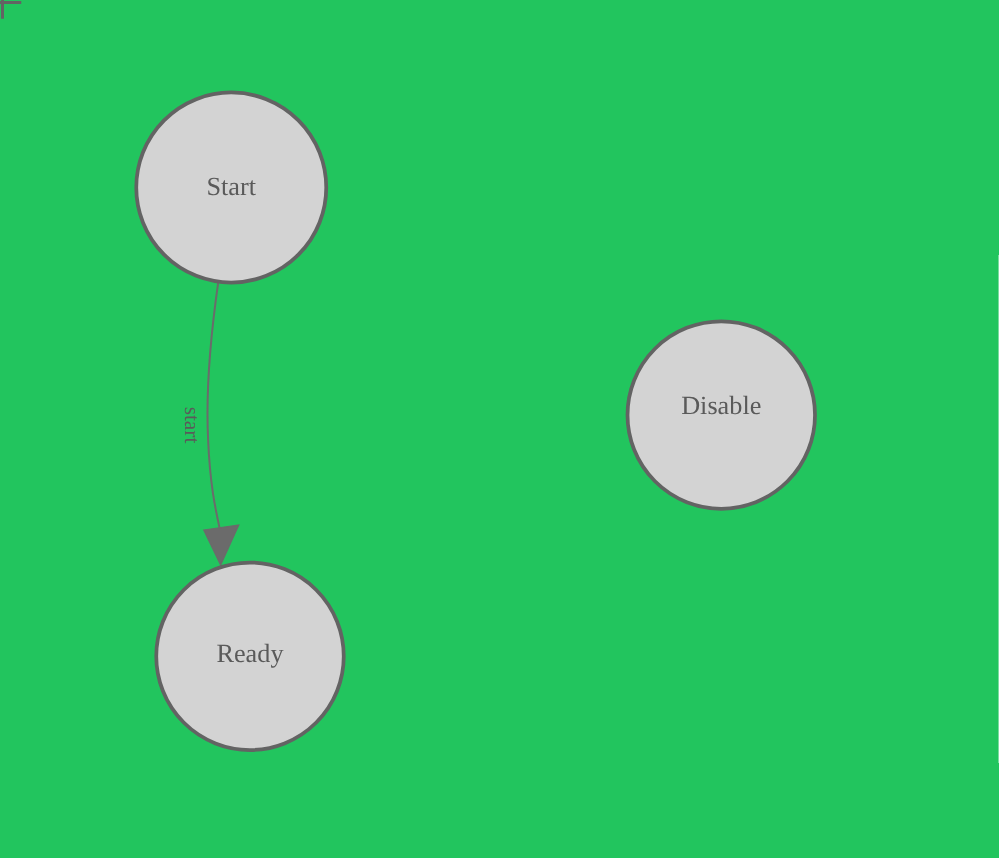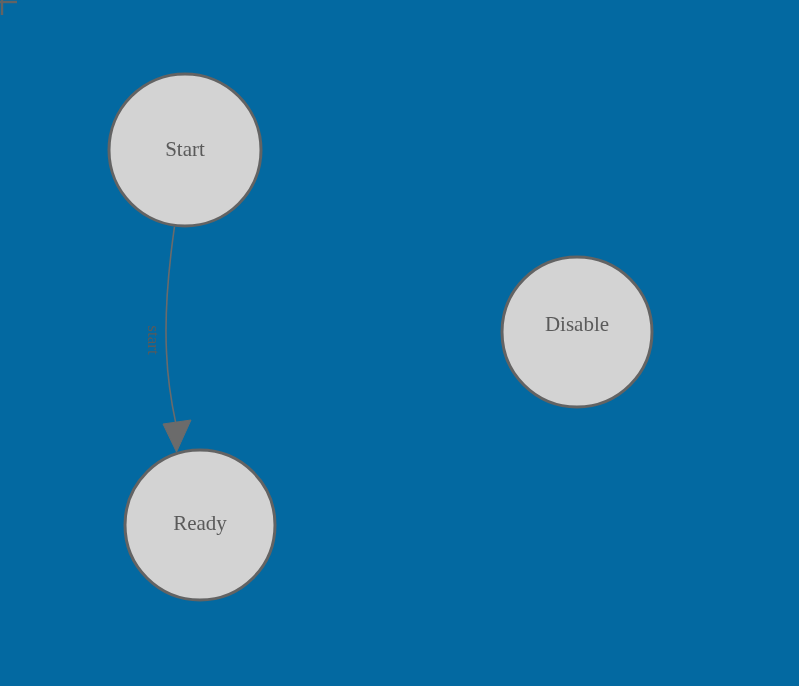--- a/index.html
+++ b/index.html
@@ -61,21 +61,21 @@
   .corner-mark {
     fill: none;
     stroke: #636363;
     stroke-width: 2.4;
     stroke-linecap: butt;
   }
 </style>
 </head>
 <body>
 
-<div id="diagram-canvas" style="background: #0369a1;">
+<div id="diagram-canvas" style="background: #22c55e;">
   <svg id="diagram-svg" viewBox="0 0 799 686" xmlns="http://www.w3.org/2000/svg">
 
     <g>
       <path class="corner-mark" id="corner-h" d="M 0 2 L 17 2" style="stroke: rgb(99, 99, 99);"></path>
       <path class="corner-mark" id="corner-v" d="M 2 0 L 2 15" style="stroke: rgb(99, 99, 99);"></path>
     </g>
 
     <g>
       <path class="edge-path" id="edge0-path" d="M 174.5 226.5 C 168 272 164.5 312 166.5 352 C 168 388 172.5 408 176 424" style="stroke: rgb(107, 107, 107);"></path>
       <path class="edge-arrowhead" id="edge0-arrow" d="M 163 424 L 191 420 L 176.5 452 Z" style="fill: rgb(107, 107, 107); stroke: rgb(107, 107, 107);"></path>

